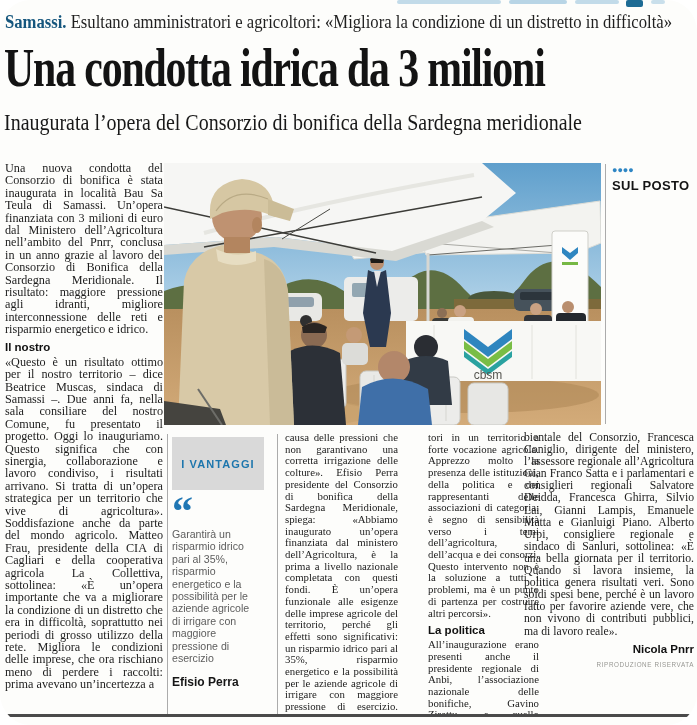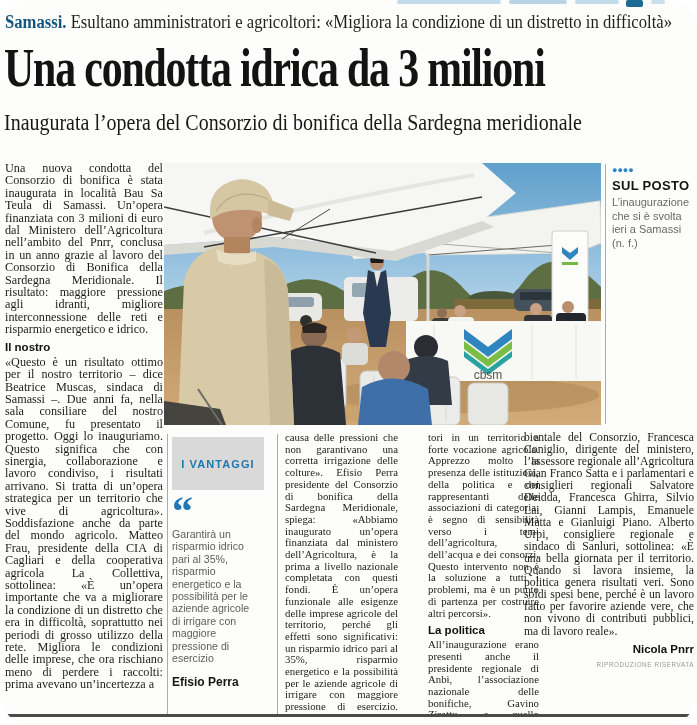--- a/index.html
+++ b/index.html
@@ -204,21 +204,20 @@
         <path d="M0,238 L56,246 62,262 0,262 Z" fill="#45443f"></path>
         <line x1="34" y1="226" x2="58" y2="262" stroke="#6d6d68" stroke-width="2"></line>
       </g>
     </svg>
   </div>
 
   <div class="rule-v" style="left:605px;top:164px;height:260px;"></div>
   <div class="sidebar">
     <div class="dots">●●●●</div>
     <div class="sidebar-label">SUL POSTO</div>
-    <div class="sidebar-caption">L’inaugura­zione che si è svolta ieri a Samassi (n. f.)</div>
   </div>
 
   <div class="rule-v" style="left:167px;top:434px;height:280px;"></div>
   <div class="rule-v" style="left:277px;top:434px;height:280px;"></div>
   <div class="vantaggi">
     <div class="vantaggi-box">I VANTAGGI</div>
     <div class="vantaggi-quote">“</div>
     <div class="vantaggi-text">Garantirà un risparmio idrico pari al 35%, risparmio energetico e la possibilità per le aziende agricole di irrigare con maggiore pressione di esercizio</div>
     <div class="vantaggi-attr">Efisio Perra</div>
   </div>

